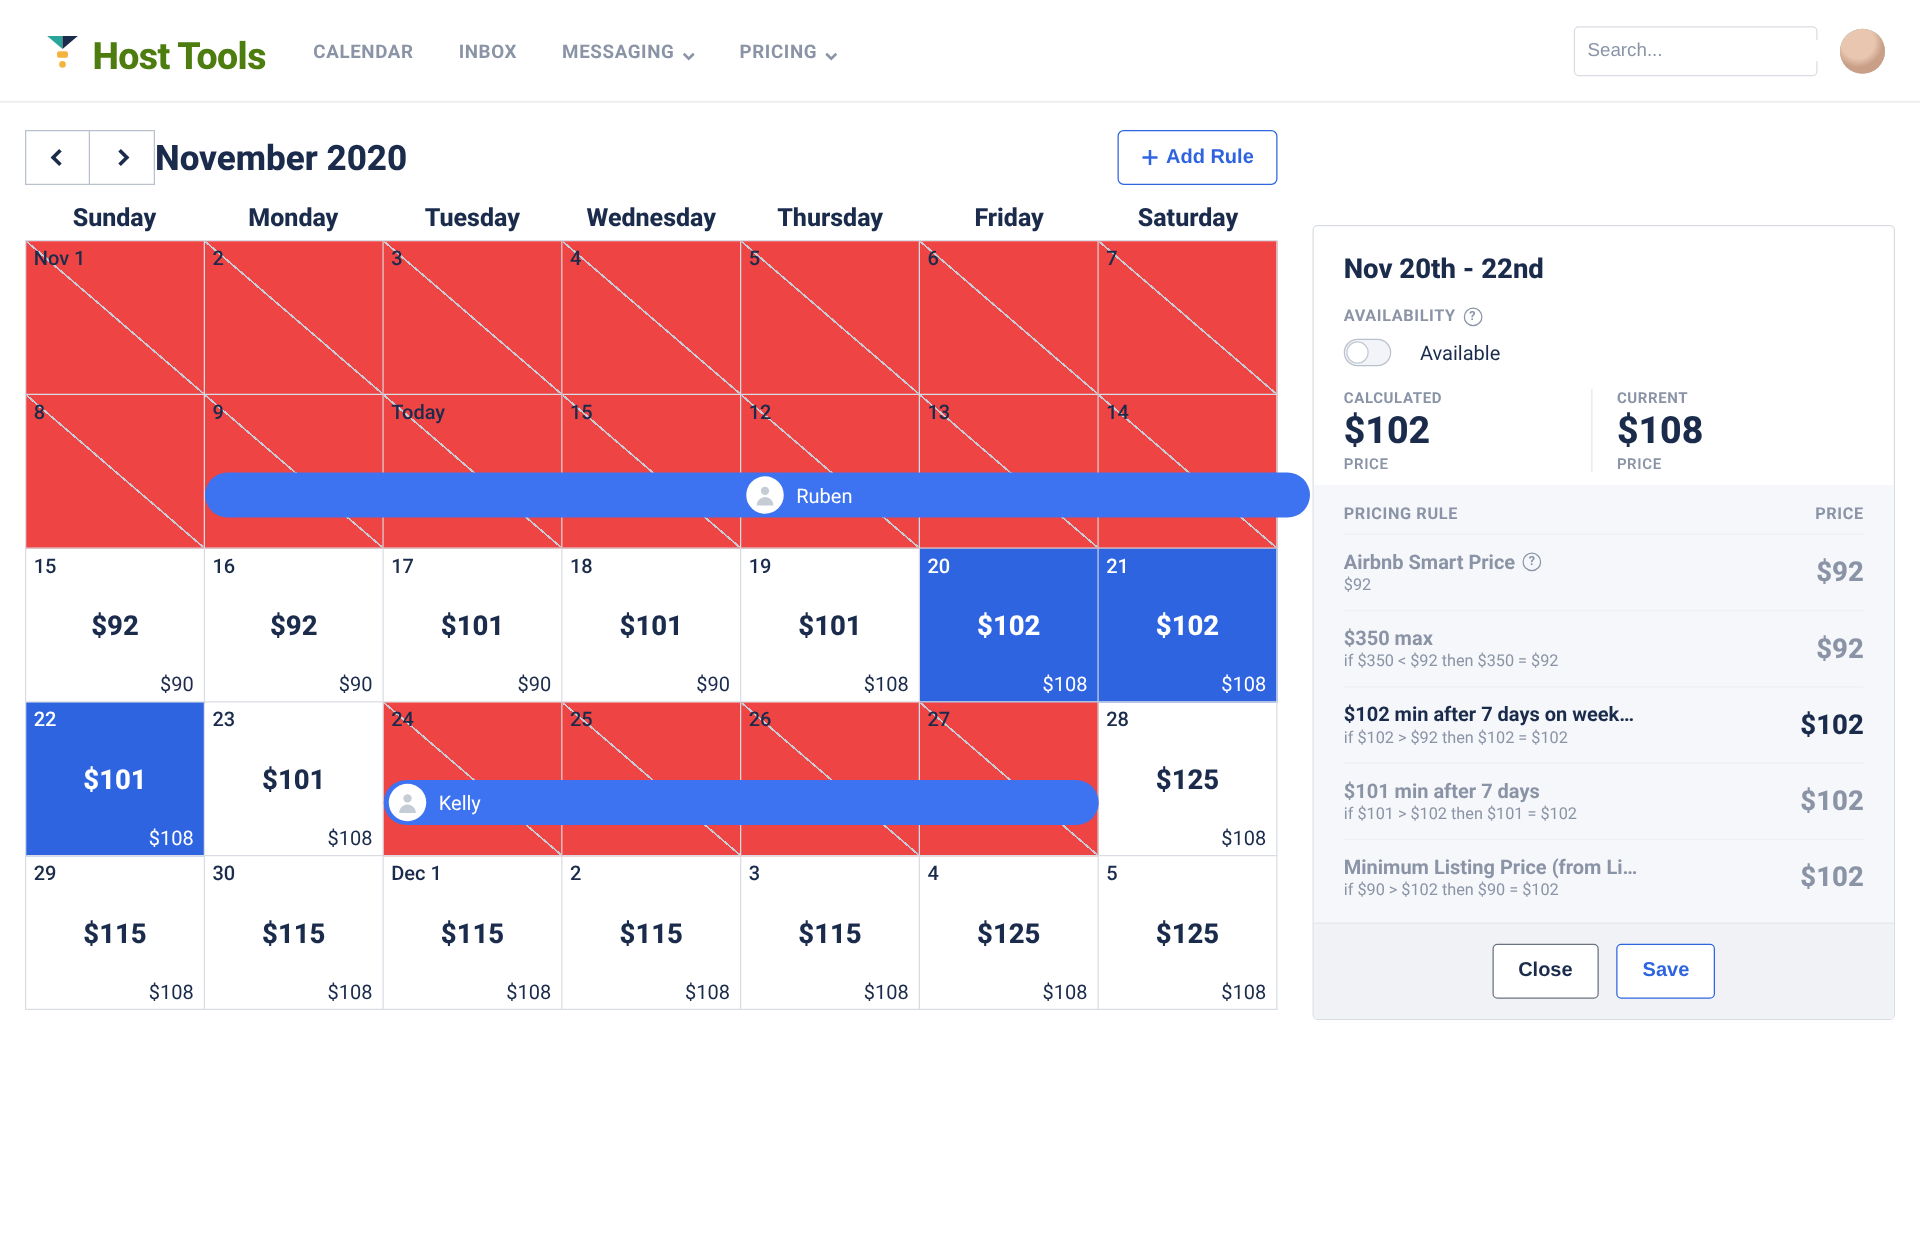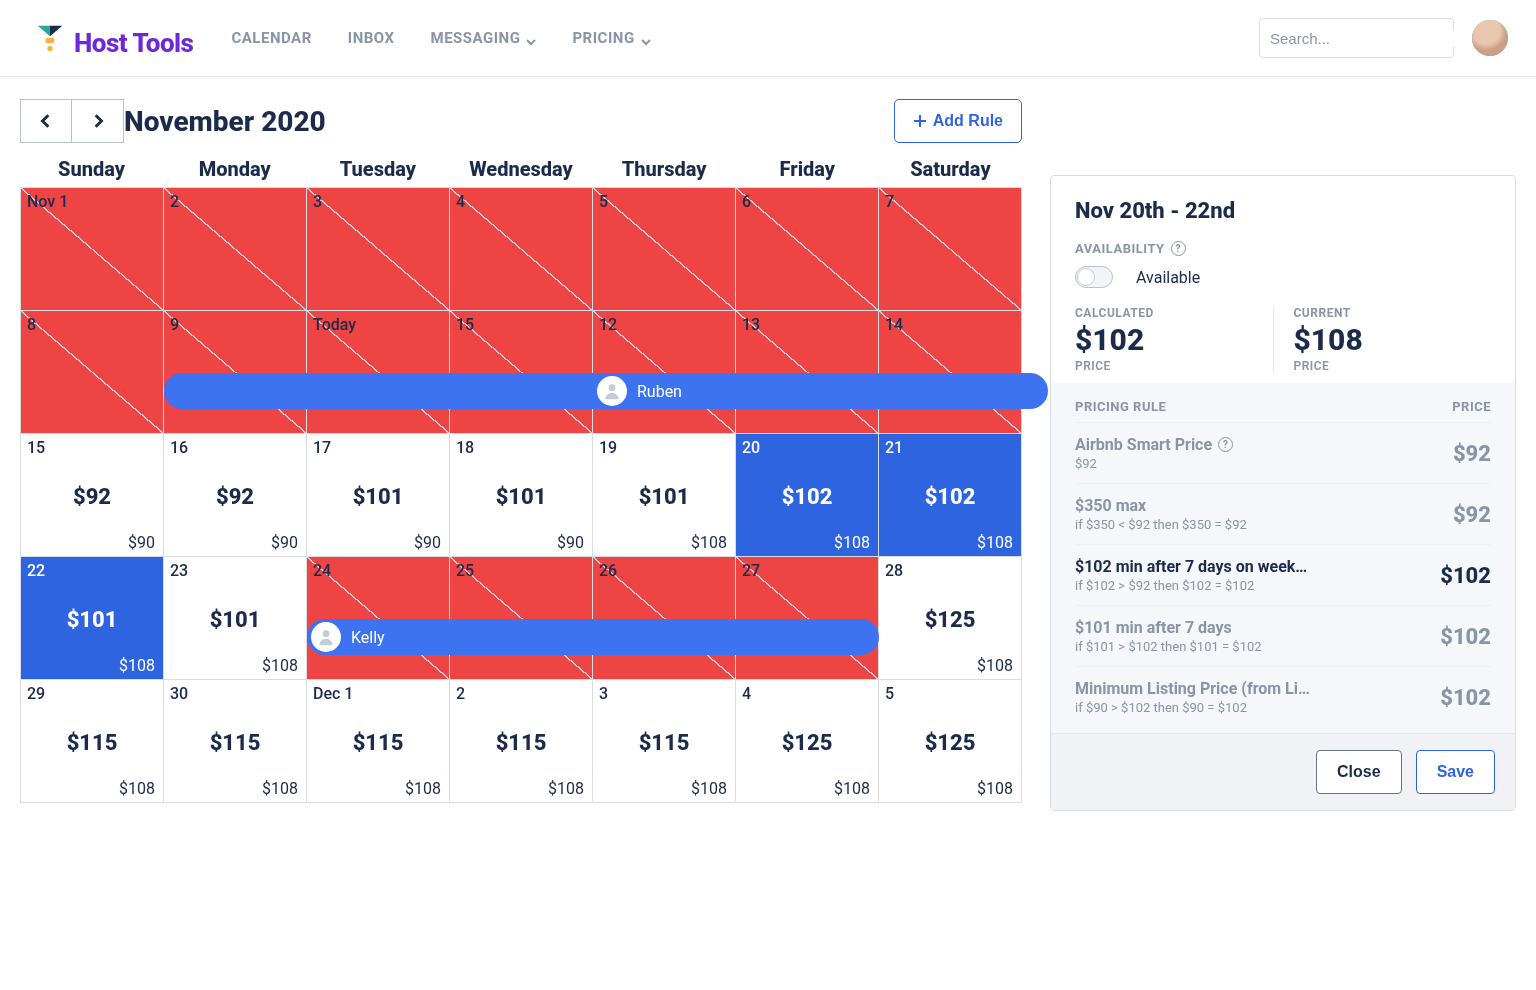--- a/index.html
+++ b/index.html
@@ -1,21 +1,21 @@
 <!DOCTYPE html>
 <html><head>
 <meta charset="utf-8">
 <style>
   * { box-sizing: border-box; margin: 0; padding: 0; }
   body { font-family: -apple-system, BlinkMacSystemFont, "Segoe UI", Roboto, Helvetica, Arial, sans-serif; background: #fff; color: #1a2b4b; }
   
   .topbar { display:flex; align-items:center; padding: 18px 28px 18px 36px; border-bottom:1px solid #e5e7eb; }
   .logo-wrap { display:flex; align-items:center; gap:10px; margin-right: 38px; }
   .logo-mark { width:28px; height:28px; position:relative; }
-  .logo-text { font-size: 26px; font-weight: 800; color:#6d28d9; letter-spacing:-.5px;margin-top:10px; }
+  .logo-text { font-size: 30px; font-weight: 800; color:#4d7c0f; letter-spacing:-.5px;margin-top:10px; }
   .nav { display:flex; gap: 36px; }
   .nav a { color:#8a94a6; font-size:15px; font-weight:700; letter-spacing:.5px; text-decoration:none; display:flex; align-items:center; gap:6px; }
   .topbar .spacer { flex:1; }
   .search { width: 195px; height:40px; border:1px solid #d9dde3; border-radius:4px; display:flex; align-items:center; padding:0 10px; color:#8a94a6; }
   .search input { border:none; outline:none; flex:1; font-size:15px; color:#1a2b4b; }
   .search input::placeholder { color:#8a94a6; }
   .search svg { width:18px; height:18px; stroke:#8a94a6; }
   .avatar { width:36px; height:36px; border-radius:50%; background: radial-gradient(circle at 40% 30%, #e8c6b0 40%, #c99f87 60%), #e0c9b8; margin-left:18px; position:relative; overflow:hidden;}
   .avatar::after { content:""; position:absolute; inset:-4px; border-radius:50%; background: conic-gradient(#8fb08c, #cfd8d0, #b7a48d, #8fb08c); z-index:-1;}
   
@@ -64,21 +64,21 @@
   .rule-row { display:flex; justify-content:space-between; align-items:center; padding:12px 0; border-top:1px solid #eef0f3;}
   .rule-row.dim { color:#8a94a6; }
   .rule-row .rl { max-width:260px; }
   .rule-row .rl .rname { font-size:16px; font-weight:700; display:flex; align-items:center; gap:6px; white-space:nowrap; overflow:hidden; text-overflow:ellipsis;}
   .rule-row .rl .rcond { font-size:13px; color:#8a94a6; margin-top:2px;}
   .rule-row .rprice { font-size:22px; font-weight:800; }
   .rule-row.active .rl .rname { color:#1a2b4b; }
   .rule-row.active .rprice { color:#1a2b4b; }
   .rule-row.dim .rname, .rule-row.dim .rprice { color:#8a94a6; }
   .rules { background:#f5f7fa; margin: 6px -24px 0 -24px; padding: 6px 24px 6px 24px; }
-  .panel-footer { background:#f0f2f5; display:flex; justify-content:flex-end; gap:14px; padding:16px 20px; margin-top:0; border-top:1px solid #e5e7eb;}
+  .panel-footer { background:#f0f2f5; display:flex; justify-content:center; gap:14px; padding:16px 20px; margin-top:0; border-top:1px solid #e5e7eb;}
   .btn { height:44px; padding:0 20px; border-radius:4px; font-size:16px; font-weight:600; cursor:pointer; }
   .btn.close { background:#fff; border:1px solid #6b7280; color:#1a2b4b;}
   .btn.save { background:#fff; border:1.5px solid #2f64e0; color:#2f64e0;}
   .chev { width:10px; height:10px; display:inline-block; }
   .chev svg { width:10px; height:10px; stroke:#8a94a6; stroke-width:2; fill:none;}
 </style>
 </head>
 <body>
 
 <div class="topbar">

